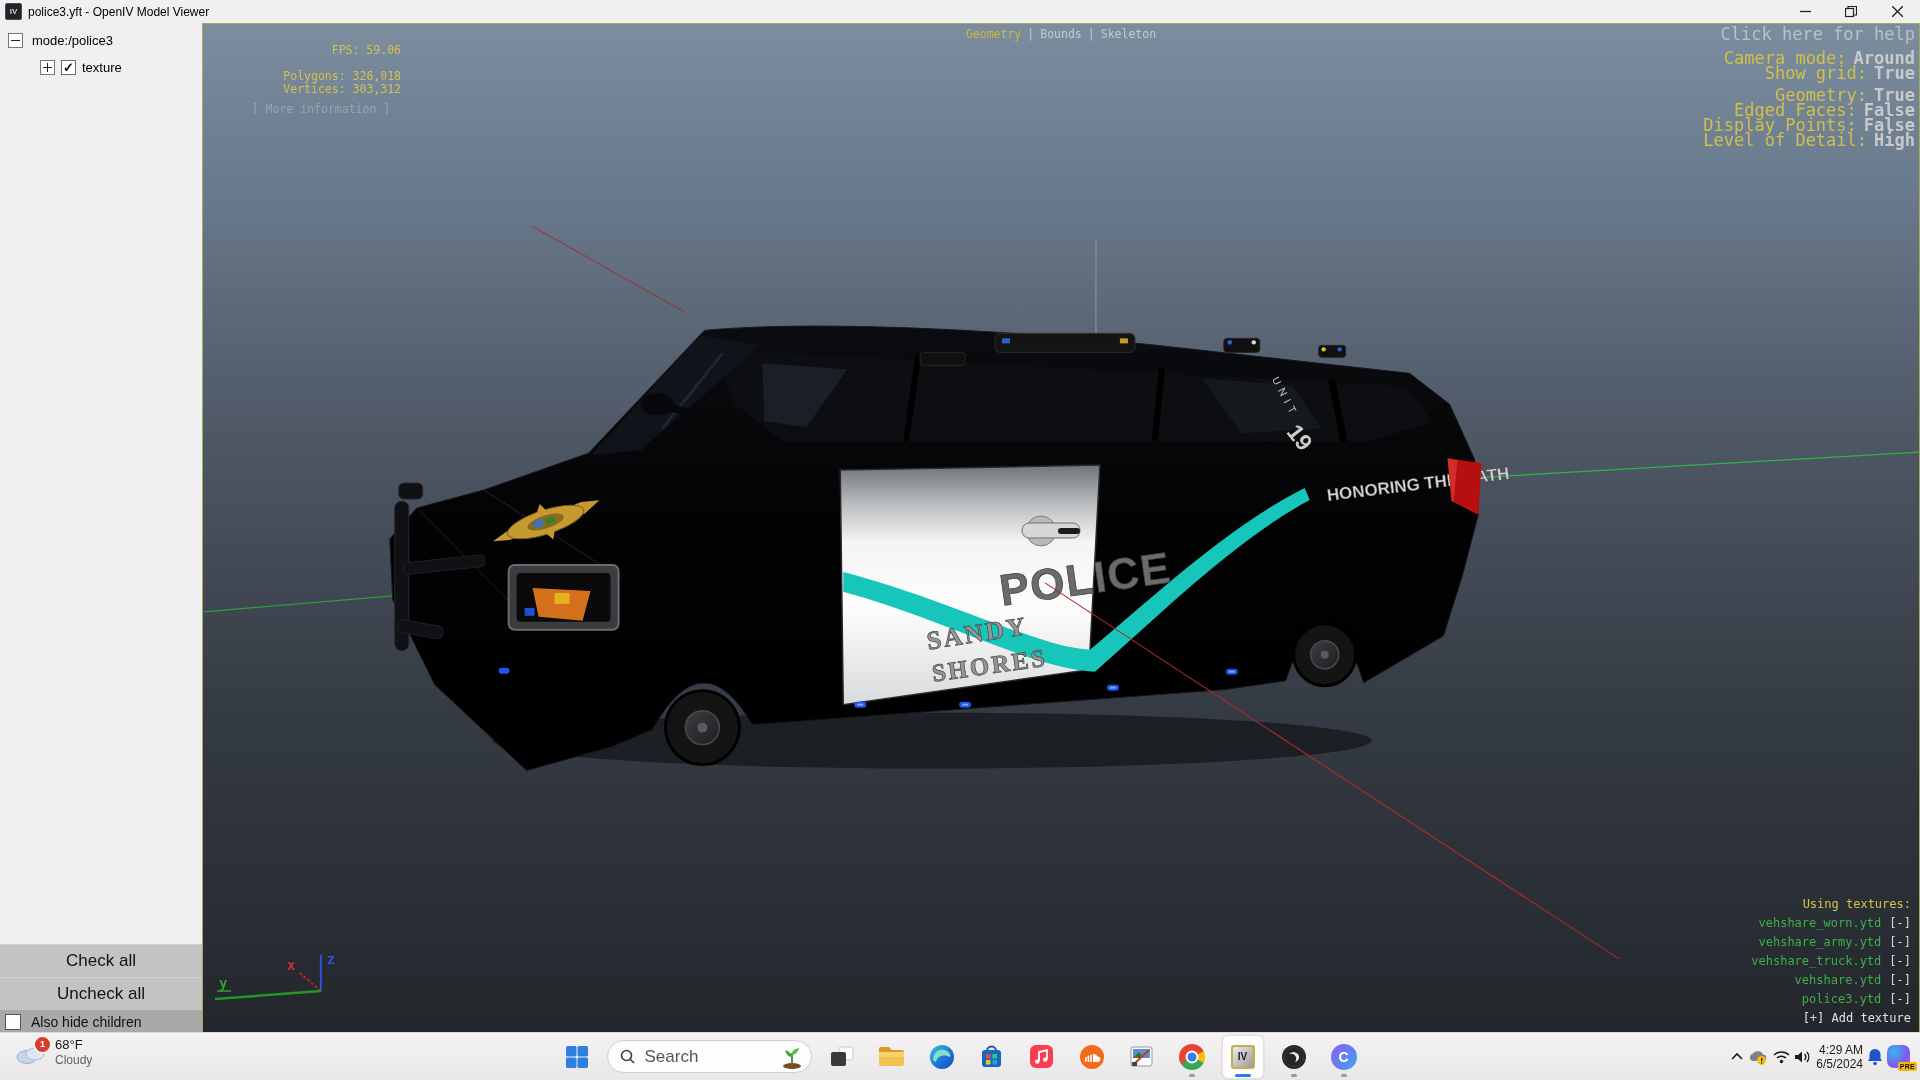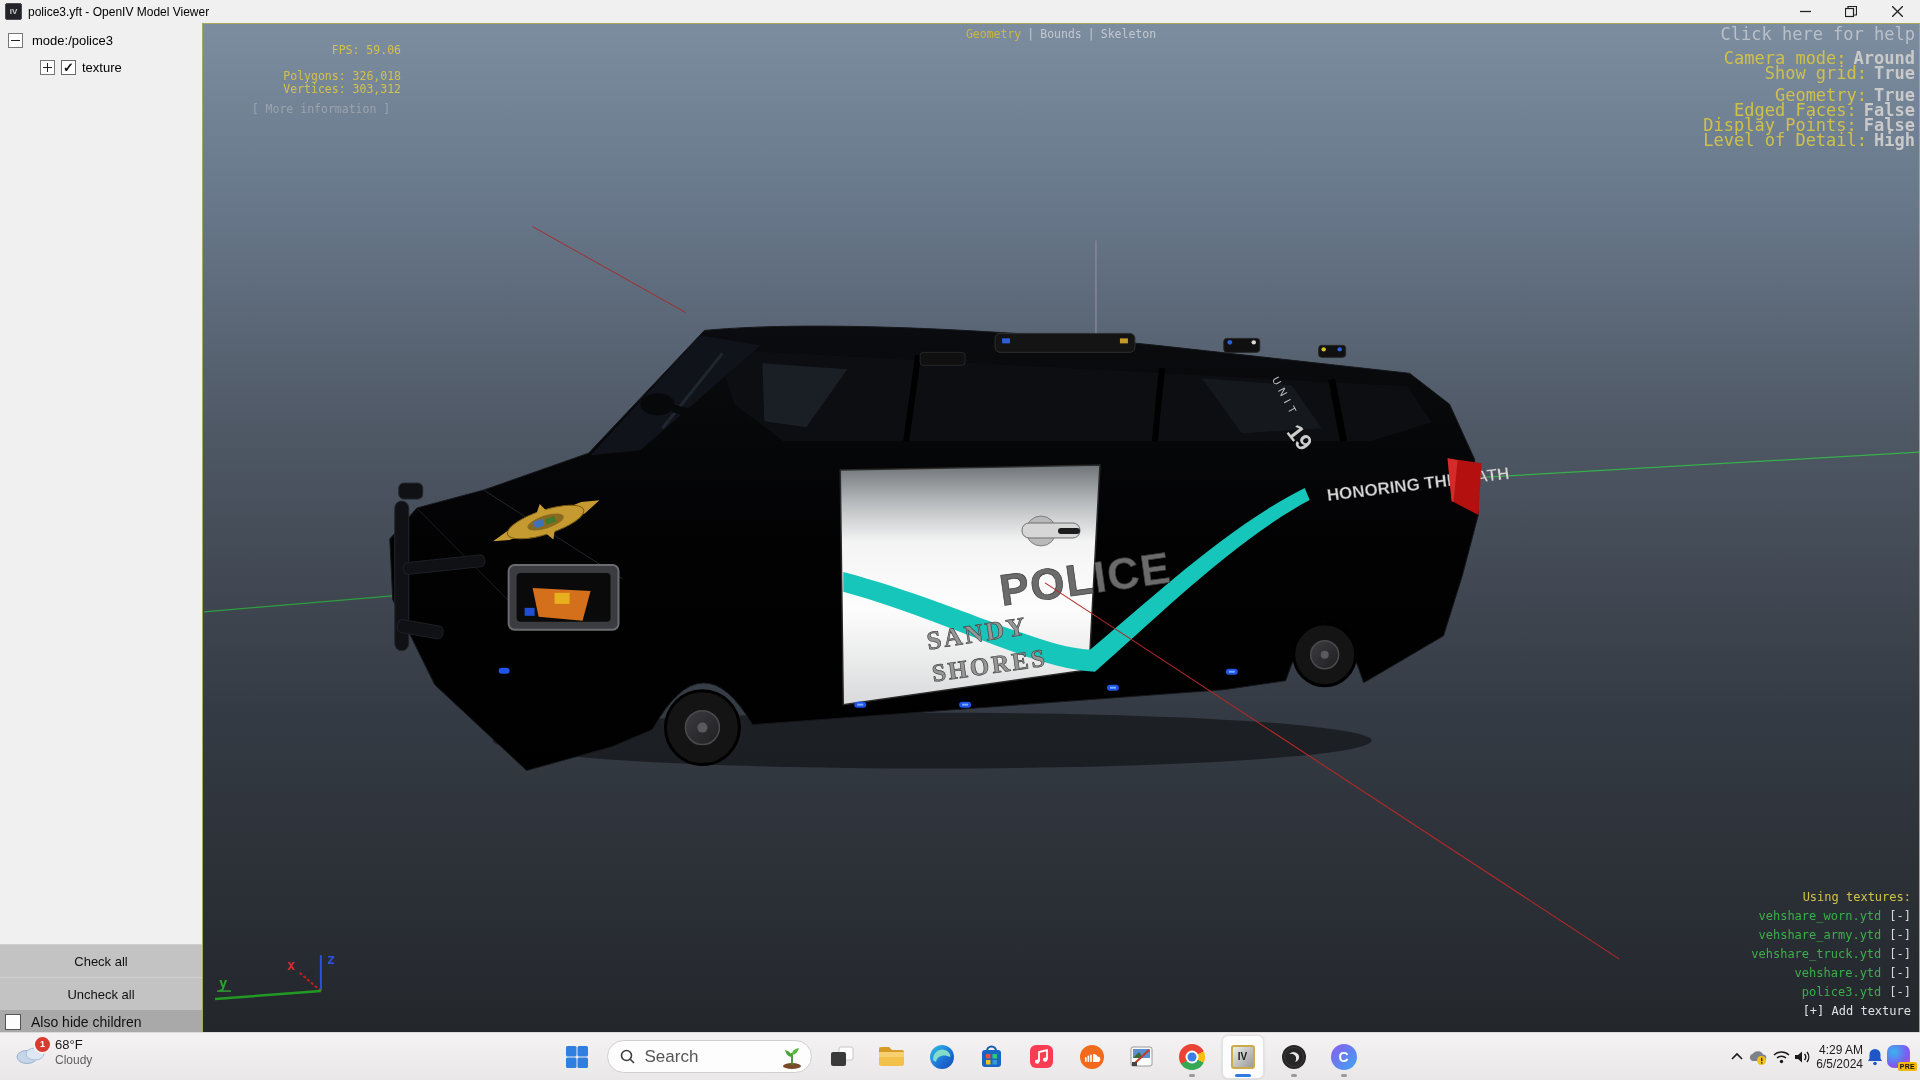--- a/index.html
+++ b/index.html
@@ -20,21 +20,21 @@
   .tree-row.root{margin:10px 0 0 8px;gap:9px;}
   .tree-row.child{margin:12px 0 0 40px;gap:6px;}
   .expander{width:13px;height:13px;background:#fff;border:1px solid #777;position:relative;flex:none;}
   .expander i{position:absolute;background:#222;}
   .expander .h{left:2px;right:2px;top:5.5px;height:1.5px;}
   .expander .v{top:2px;bottom:2px;left:5.5px;width:1.5px;}
   .cb{width:15px;height:15px;background:#fff;border:1px solid #6a6a6a;box-sizing:border-box;
     display:inline-flex;align-items:center;justify-content:center;font-size:13px;font-weight:bold;color:#111;flex:none;}
   .sidebar-bottom{position:absolute;left:0;right:0;bottom:0;}
   .sb-btn{height:32px;background:#c3c3c3;border-top:1px solid #cfcfcf;display:flex;align-items:center;
-    justify-content:center;font-size:13px;color:#111;cursor:default;}
+    justify-content:center;font-size:17px;color:#111;cursor:default;}
   .also-row{height:23px;background:#a9a9a9;display:flex;align-items:center;gap:10px;padding-left:5px;font-size:14px;color:#111;}
   .also-row .cb{width:16px;height:16px;background:#fdfdfd;border:1px solid #555;}
 
   
   .viewport{position:absolute;top:23px;left:202px;right:0;bottom:47px;box-sizing:border-box;
     border:1px solid #a8a85c;
     background:linear-gradient(180deg,#7d8da0 0%,#6a7a8d 16%,#4d5663 42%,#353b44 68%,#23272c 100%);z-index:10;}
   .scene{position:absolute;left:0;top:0;width:100%;height:100%;}
 
   .ov{position:absolute;font-family:"DejaVu Sans Mono",monospace;}
@@ -42,21 +42,21 @@
   .stats .fps{margin-bottom:13px;}
   .stats .more{margin-top:7px;color:#9ba3ac;text-align:center;}
   .tabs{top:3px;left:50%;transform:translateX(-50%);font-size:11.5px;color:#c2c8d0;white-space:pre;}
   .tabs .active{color:#c9b93e;}
   .tabs span{padding:0 3px;}
   .rightpanel{right:4px;top:3px;text-align:right;font-size:17px;line-height:15px;}
   .rightpanel .help{color:#b9c0c8;margin-bottom:9px;}
   .rightpanel .gap{height:7px;}
   .set-row .lbl{color:#cfc04a;}
   .set-row .val{color:#c9c9c9;margin-left:7px;font-weight:bold;}
-  .textures{right:8px;bottom:11px;text-align:right;font-size:12px;line-height:19px;}
+  .textures{right:8px;bottom:4px;text-align:right;font-size:12px;line-height:19px;}
   .textures .hdr{color:#d2c24c;}
   .tex-name{color:#3cae4a;}
   .tex-rm{color:#d9d9d9;margin-left:8px;}
   .tex-add{color:#e0e0e0;}
 
   
   .taskbar{position:absolute;left:0;right:0;bottom:0;height:47px;
     background:linear-gradient(180deg,#f5f2f3,#eae7e9);border-top:1px solid #dcdadb;z-index:50;}
   .weather{position:absolute;left:14px;top:4px;display:flex;align-items:center;gap:9px;}
   .wicon{position:relative;width:32px;height:26px;}

